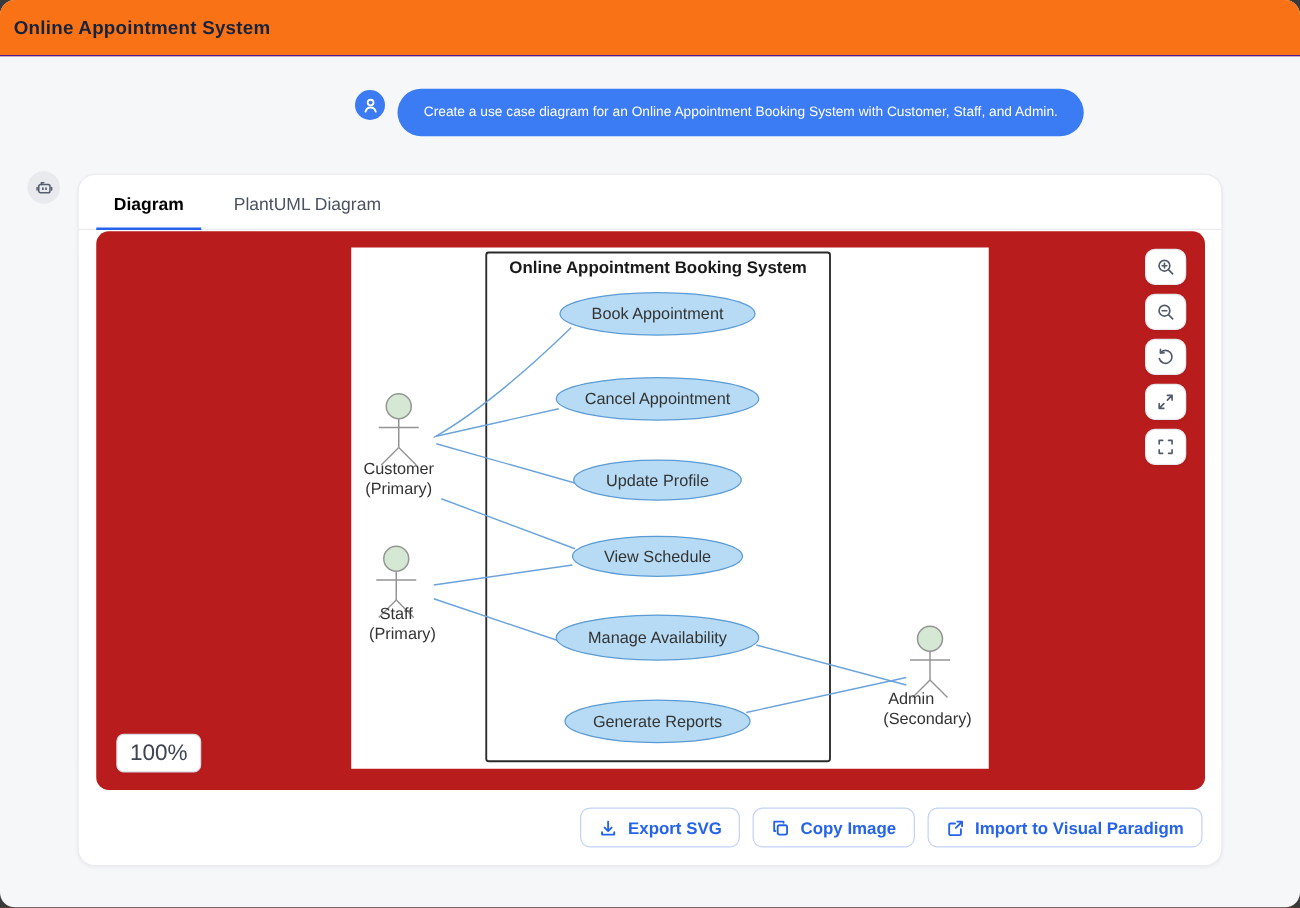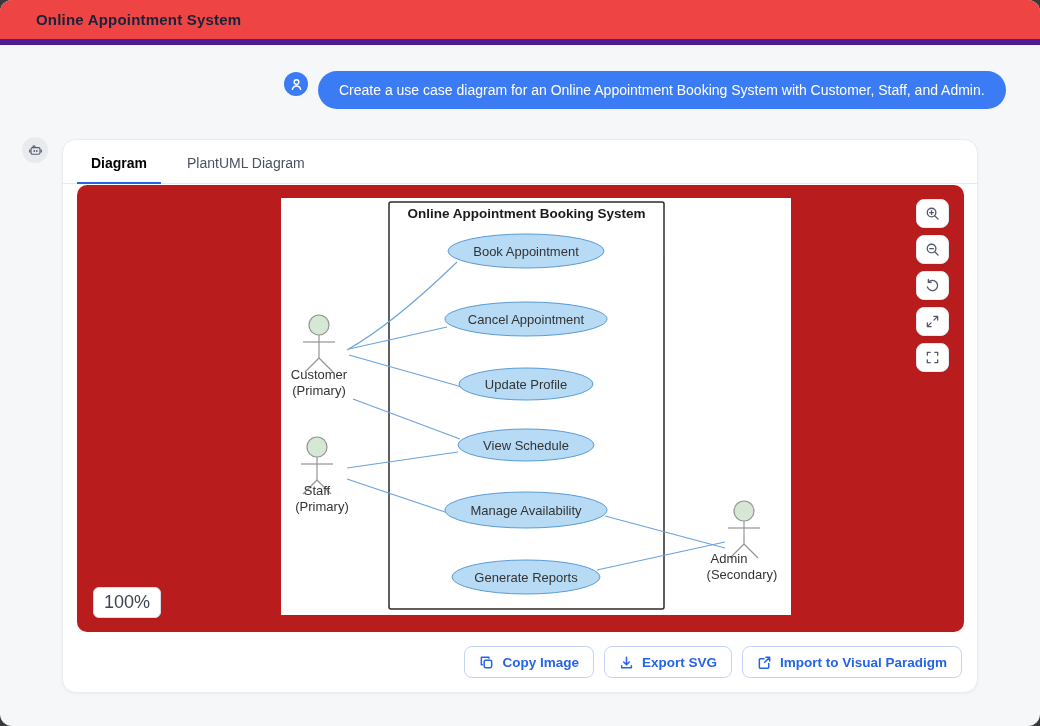--- a/index.html
+++ b/index.html
@@ -2,34 +2,34 @@
 <html><head>
 <meta charset="utf-8">
 <style>
   * { margin:0; padding:0; box-sizing:border-box; }
   html,body { background:#3a3a3a; font-family:"Liberation Sans", sans-serif; }
   .window {
     width:1040px; height:726px; margin:0 auto; background:#f6f7f9;
     border-radius:12px; overflow:hidden; position:relative;
   }
   .app-header {
-    height:45px; background:#ef4444; border-bottom:6px solid #4c1d95;
-    display:flex; align-items:center; padding-left:36px;
+    height:45px; background:#f97316; border-bottom:1px solid #4c1d95;
+    display:flex; align-items:center; padding-left:11px;
   }
   .app-title { font-size:15px; font-weight:bold; color:#17233c; letter-spacing:.2px; }
   .content { position:relative; height:681px; }
 
   
   .user-row { position:absolute; top:26px; left:284px; display:flex; gap:10px; align-items:flex-start; }
   .user-avatar {
     width:24px; height:24px; border-radius:50%; background:#3b7bf4;
     display:flex; align-items:center; justify-content:center; flex:0 0 auto; margin-top:1px;
   }
   .user-bubble {
-    background:#3b7bf4; color:#ffffff; font-size:14px; line-height:38px;
+    background:#3b7bf4; color:#ffffff; font-size:11px; line-height:38px;
     height:38px; border-radius:19px; padding:0 21px; white-space:nowrap;
   }
 
   
   .bot-avatar {
     position:absolute; top:92px; left:22px; width:26px; height:26px; border-radius:50%;
     background:#e8eaee; display:flex; align-items:center; justify-content:center;
   }
 
   
@@ -218,31 +218,31 @@
             </svg>
           </div>
         </div>
 
         <div class="zoom-badge">100%</div>
       </div>
 
       <div class="actions">
         <button class="action-btn">
           <svg width="15" height="15" viewBox="0 0 16 16" fill="none" stroke-width="1.6" stroke-linecap="round" stroke-linejoin="round">
+            <path d="M8 2.5v7.5M5 7.5 8 10.5 11 7.5"></path>
+              <path d="M2.8 11.5v2h10.4v-2"></path>
+          </svg>
+          <span>Export SVG</span>
+        </button>
+        <button class="action-btn">
+          <svg width="15" height="15" viewBox="0 0 16 16" fill="none" stroke-width="1.6" stroke-linecap="round" stroke-linejoin="round">
             <rect x="5.5" y="5.5" width="8" height="8" rx="1.5"></rect>
               <path d="M10.5 3.5v-1h-8v8h1"></path>
           </svg>
           <span>Copy Image</span>
-        </button>
-        <button class="action-btn">
-          <svg width="15" height="15" viewBox="0 0 16 16" fill="none" stroke-width="1.6" stroke-linecap="round" stroke-linejoin="round">
-            <path d="M8 2.5v7.5M5 7.5 8 10.5 11 7.5"></path>
-              <path d="M2.8 11.5v2h10.4v-2"></path>
-          </svg>
-          <span>Export SVG</span>
         </button>
         <button class="action-btn">
           <svg width="15" height="15" viewBox="0 0 16 16" fill="none" stroke-width="1.6" stroke-linecap="round" stroke-linejoin="round">
             <path d="M12.5 9v4a1 1 0 0 1-1 1h-8a1 1 0 0 1-1-1v-8a1 1 0 0 1 1-1h4"></path>
             <path d="M9.5 2.5h4v4M13.2 2.8 8.2 7.8"></path>
           </svg>
           <span>Import to Visual Paradigm</span>
         </button>
       </div>
 

